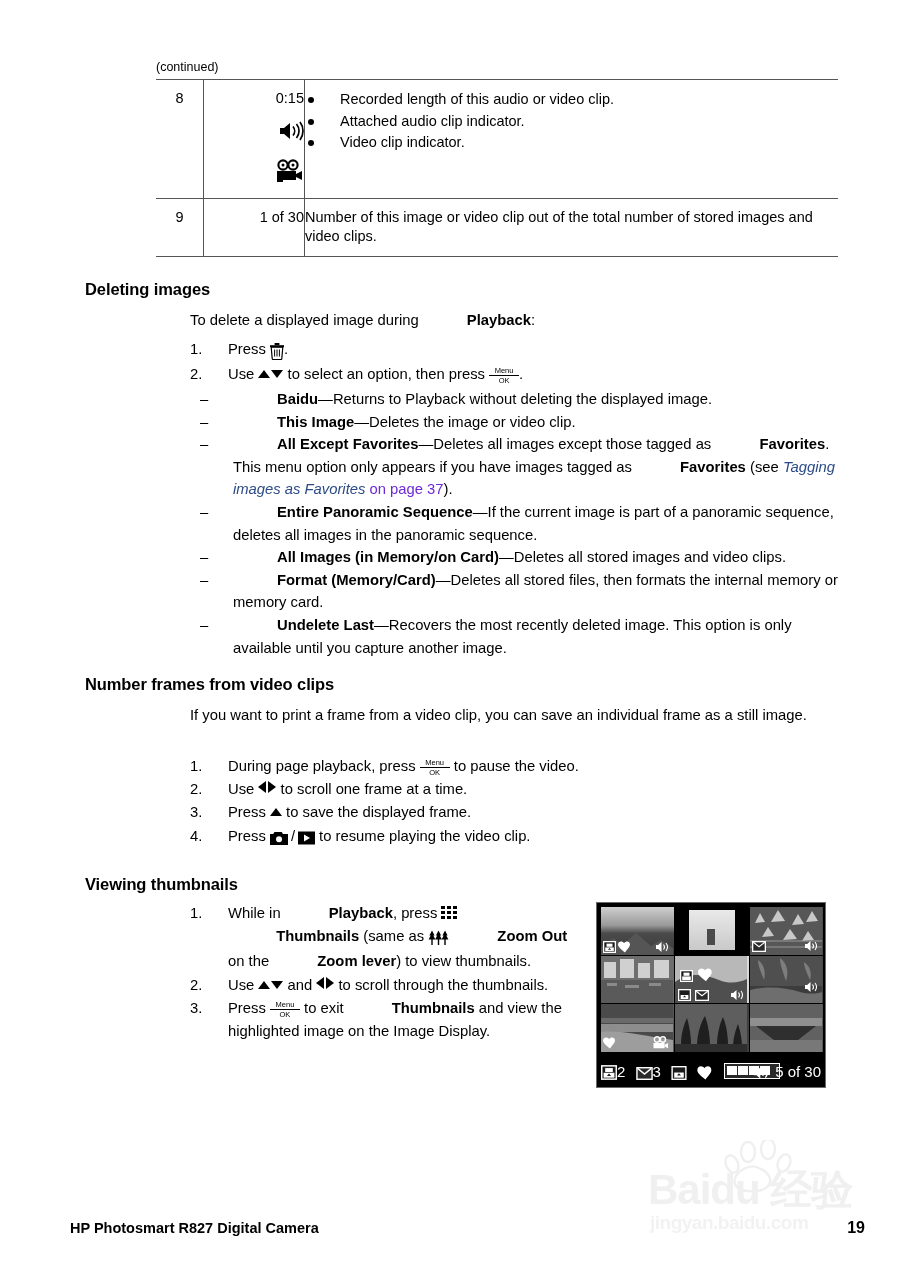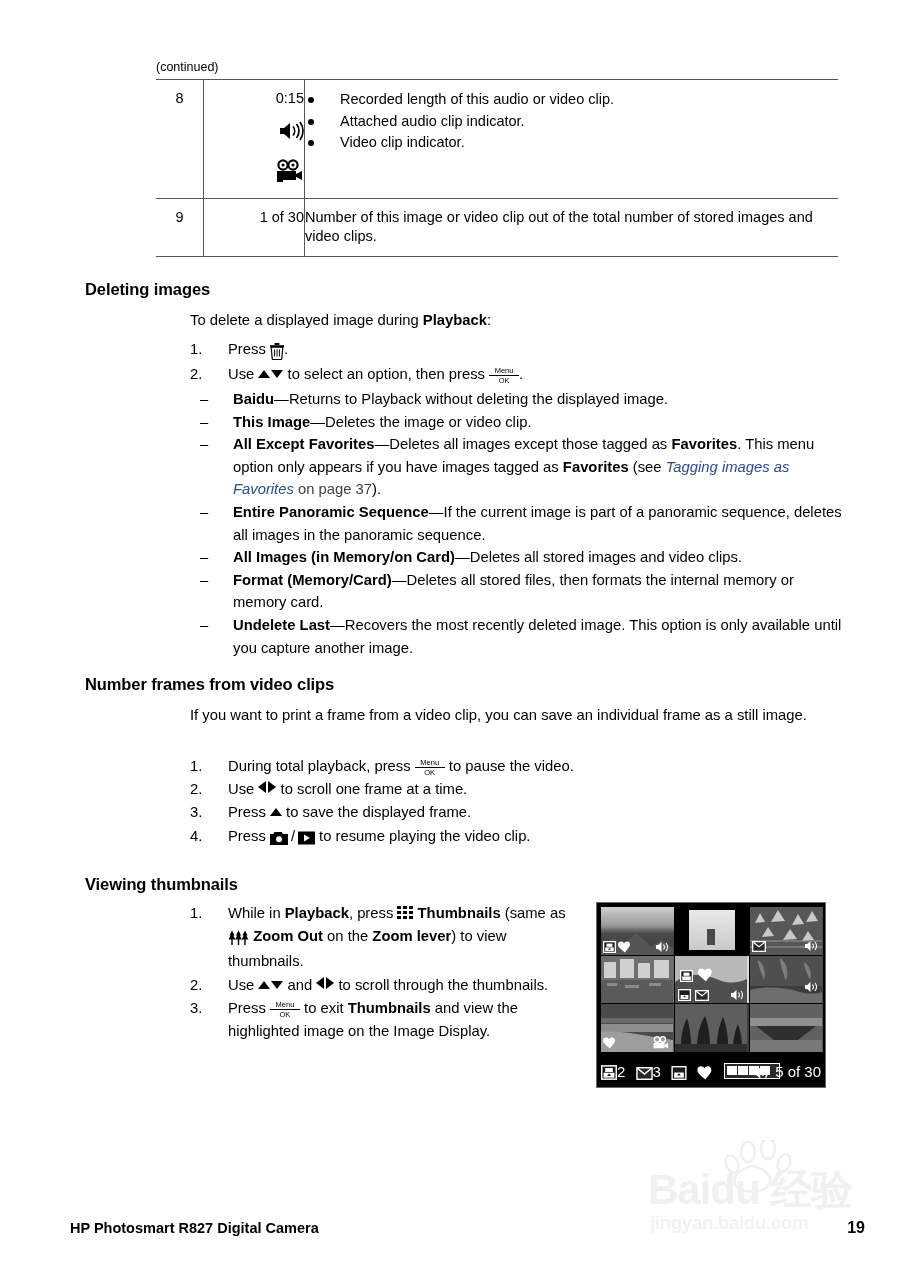--- a/index.html
+++ b/index.html
@@ -114,26 +114,26 @@
   ul.dashes > li {
     position: relative;
     padding-left: 43px;
     line-height: 22.6px;
   }
   ul.dashes > li > .dash {
     position: absolute;
     left: 10px; top: 0;
   }
 
-  b, .b { font-weight: bold; }
+  b, .b { font-weight: bold; margin-left: 44px; }
   .ital-link {
     font-style: italic;
     color: #2b4a86;
   }
-  .link-plain { color: #404040; }
+  .link-plain { color: #6d28d9; }
 
   
   .ic {
     display: inline-block;
     vertical-align: -2px;
     position: relative;
   }
   
   .ic-menuok {
     width: 30px;
@@ -401,21 +401,21 @@
     </ul>
   </div>
 
   <h2 class="sec" style="top:675px;">Number frames from video clips</h2>
 
   <div class="body-block" style="top:704px; width:650px;">If you want to print a frame from a video clip, you can save an individual frame as a still image.</div>
 
   <div class="body-block" style="top:755px; width:660px;">
     <ol class="steps">
       <li>
-        <span class="num">1.</span><span>During total playback, press </span><span class="ic ic-menuok"><span class="mtop">Menu</span><span class="mbot">OK</span></span><span> to pause the video.</span>
+        <span class="num">1.</span><span>During page playback, press </span><span class="ic ic-menuok"><span class="mtop">Menu</span><span class="mbot">OK</span></span><span> to pause the video.</span>
       </li>
       <li>
         <span class="num">2.</span><span>Use </span><span class="leftright"><span class="tri-left"></span><span class="tri-right"></span></span><span> to scroll one frame at a time.</span>
       </li>
       <li>
         <span class="num">3.</span><span>Press </span><span class="tri-up"></span><span> to save the displayed frame.</span>
       </li>
       <li>
         <span class="num">4.</span><span>Press </span><span class="ic"><svg class="ic-cam" viewBox="0 0 18 14" aria-hidden="true">
           <path d="M0 3h3.2l1.3-1.9h7.2L13 3H18v11H0z" fill="#000"></path>

